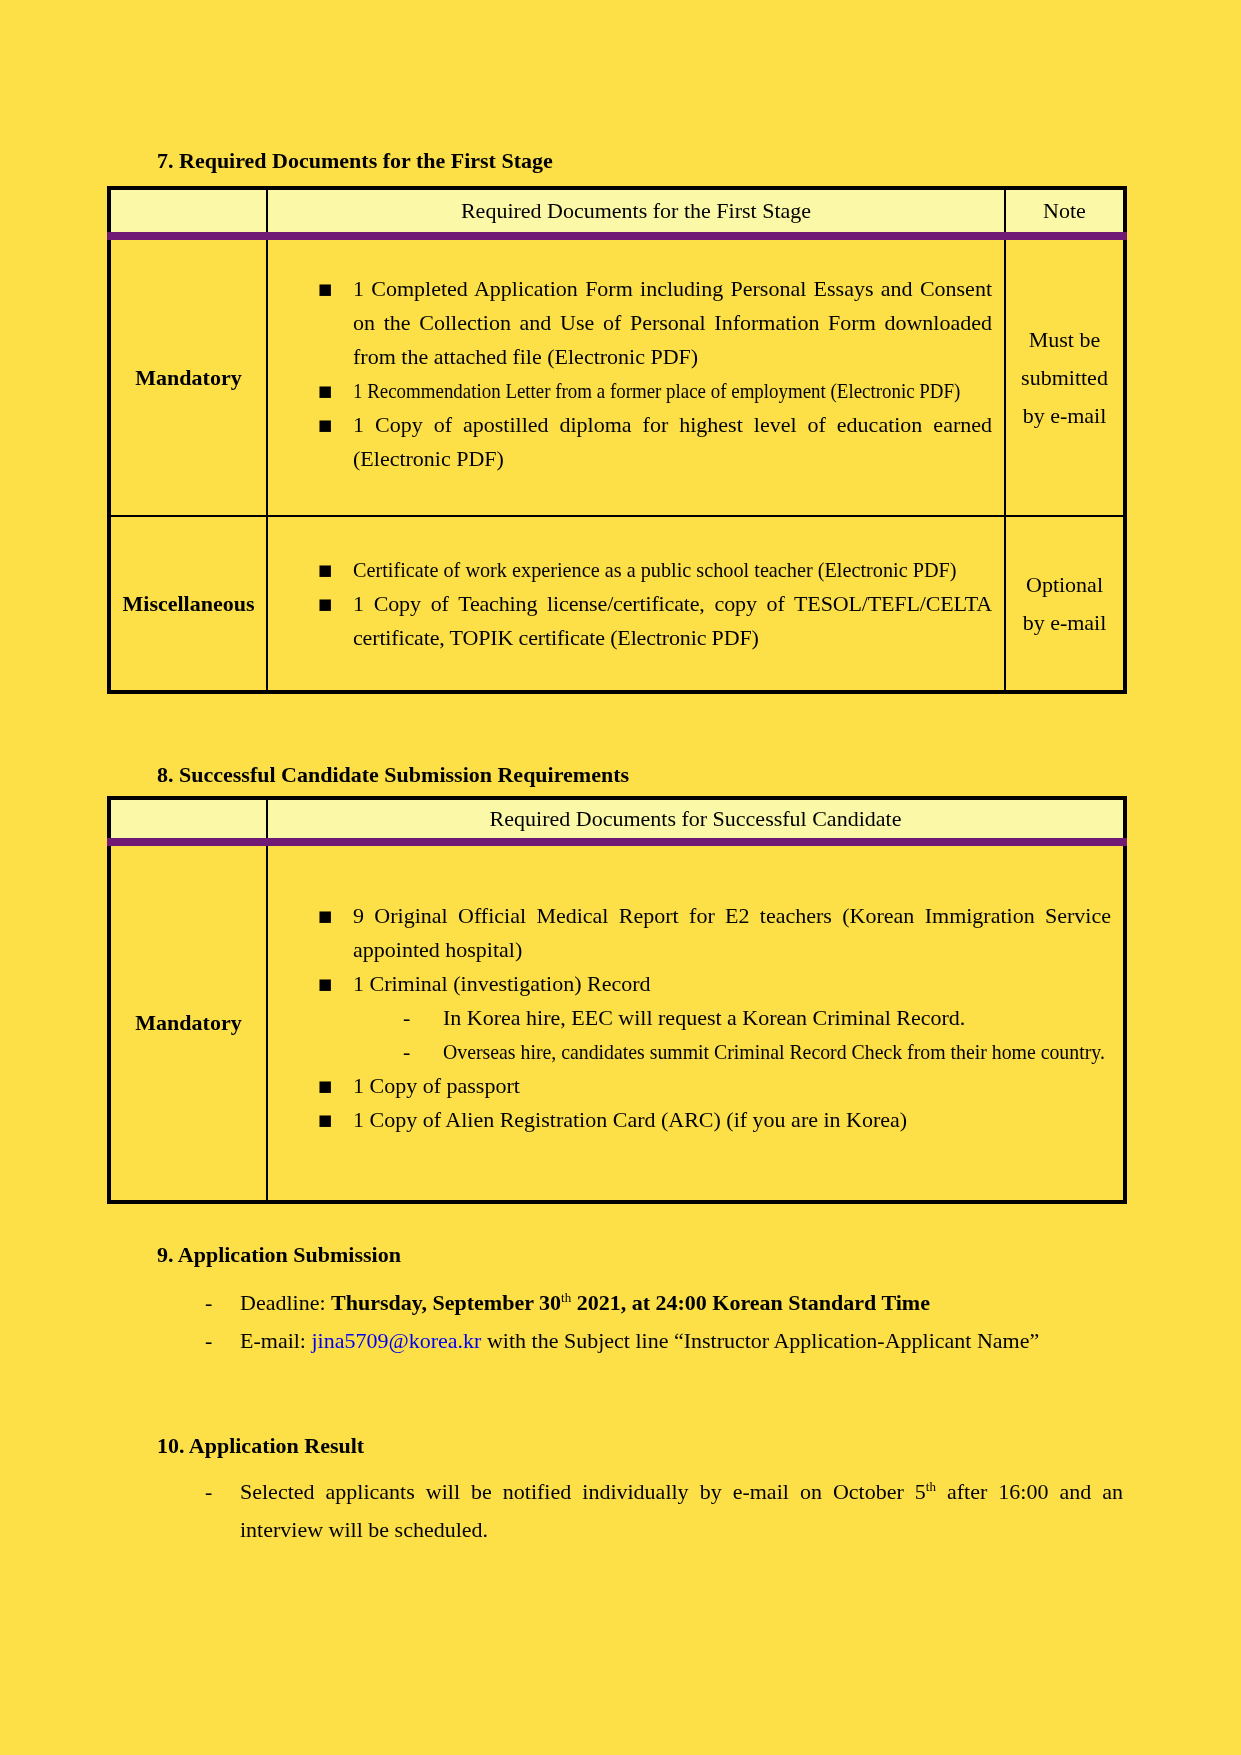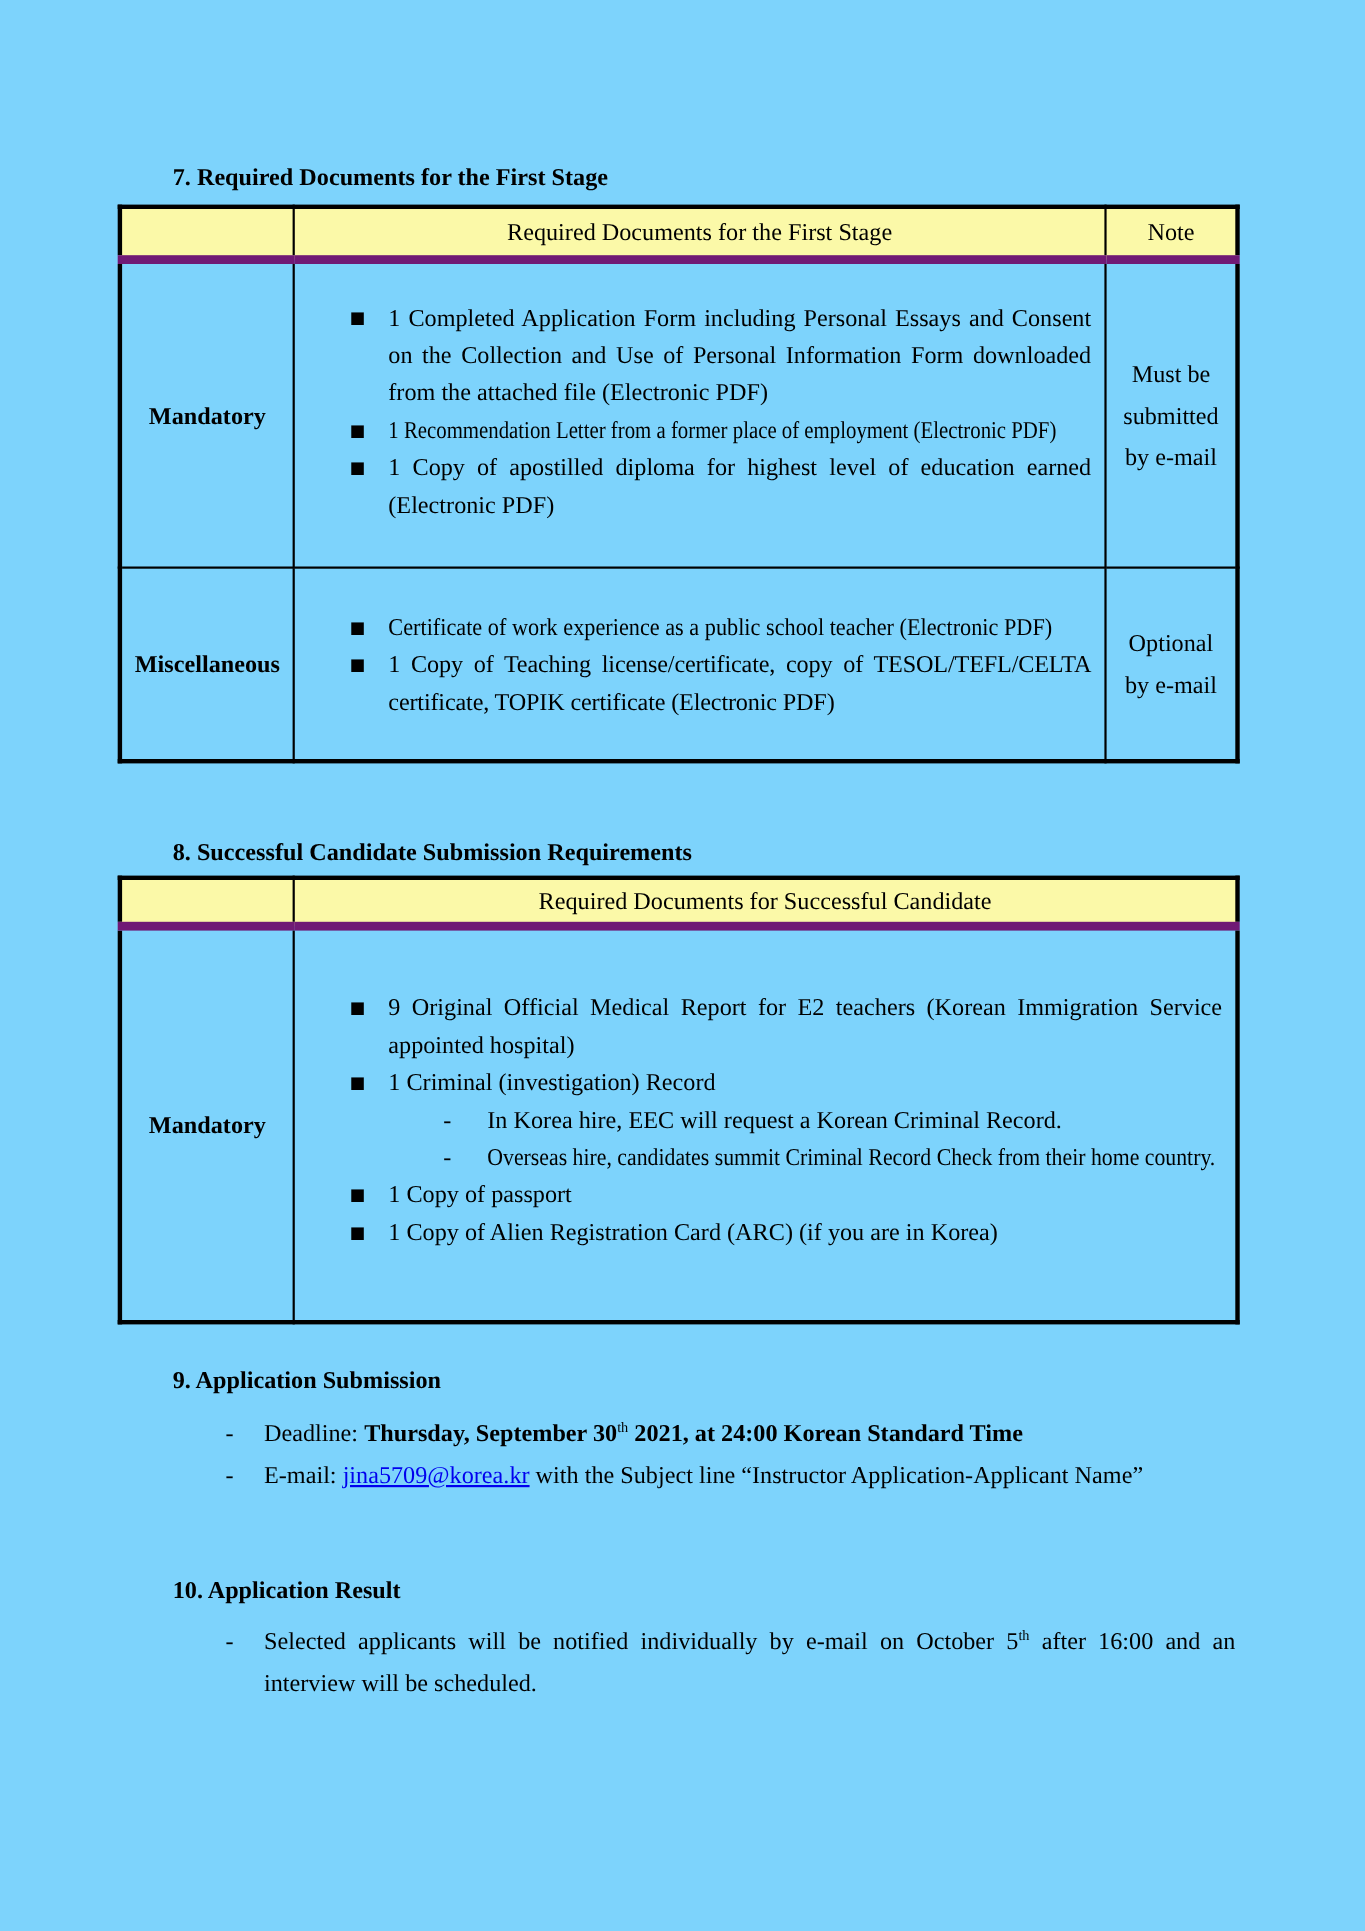--- a/index.html
+++ b/index.html
@@ -1,21 +1,21 @@
 <!DOCTYPE html>
 <html><head>
 <meta charset="utf-8">
 <style>
   html,body{margin:0;padding:0;}
   body{
     width:1241px;height:1755px;background:#ffffff;
     font-family:"Liberation Serif","DejaVu Serif",serif;
     color:#000;
   }
-  .page{position:relative;width:1241px;height:1755px;overflow:hidden;background:#7dd3fc;}
+  .page{position:relative;width:1241px;height:1755px;overflow:hidden;background:#fde047;}
   .content{position:absolute;left:107px;top:0;width:1016px;}
 
   .sec-title{
     font-weight:bold;font-size:22px;line-height:26px;
     margin:0 0 0 50px;white-space:nowrap;
   }
   #t7-title{padding-top:148px;margin-bottom:12px;}
   #t8-title{margin-top:68px;margin-bottom:8px;}
   #s9-title{margin-top:38px;}
   #s10-title{margin-top:73px;}
@@ -59,21 +59,21 @@
   .tight{letter-spacing:-.15px;}
 
   .dashrow{display:flex;font-size:22px;line-height:38px;margin-left:98px;}
   .dashrow .dm{flex:0 0 35px;}
   .dashrow .dt{flex:1;}
   #s9-list{margin-top:16px;}
   #s10-body{margin-top:14px;}
   #s10-body .dt{text-align:justify;}
   .b{font-weight:bold;}
   sup.s{font-size:13px;vertical-align:super;line-height:0;font-weight:inherit;}
-  a.email-link{color:#0000EE;text-decoration:underline;cursor:pointer;}
+  a.email-link{color:#0000EE;cursor:pointer;}
 </style>
 </head>
 <body>
 
 <div class="page">
   <div class="content">
 
     <h2 class="sec-title" id="t7-title">7. Required Documents for the First Stage</h2>
 
     <table class="doc" id="table1">

